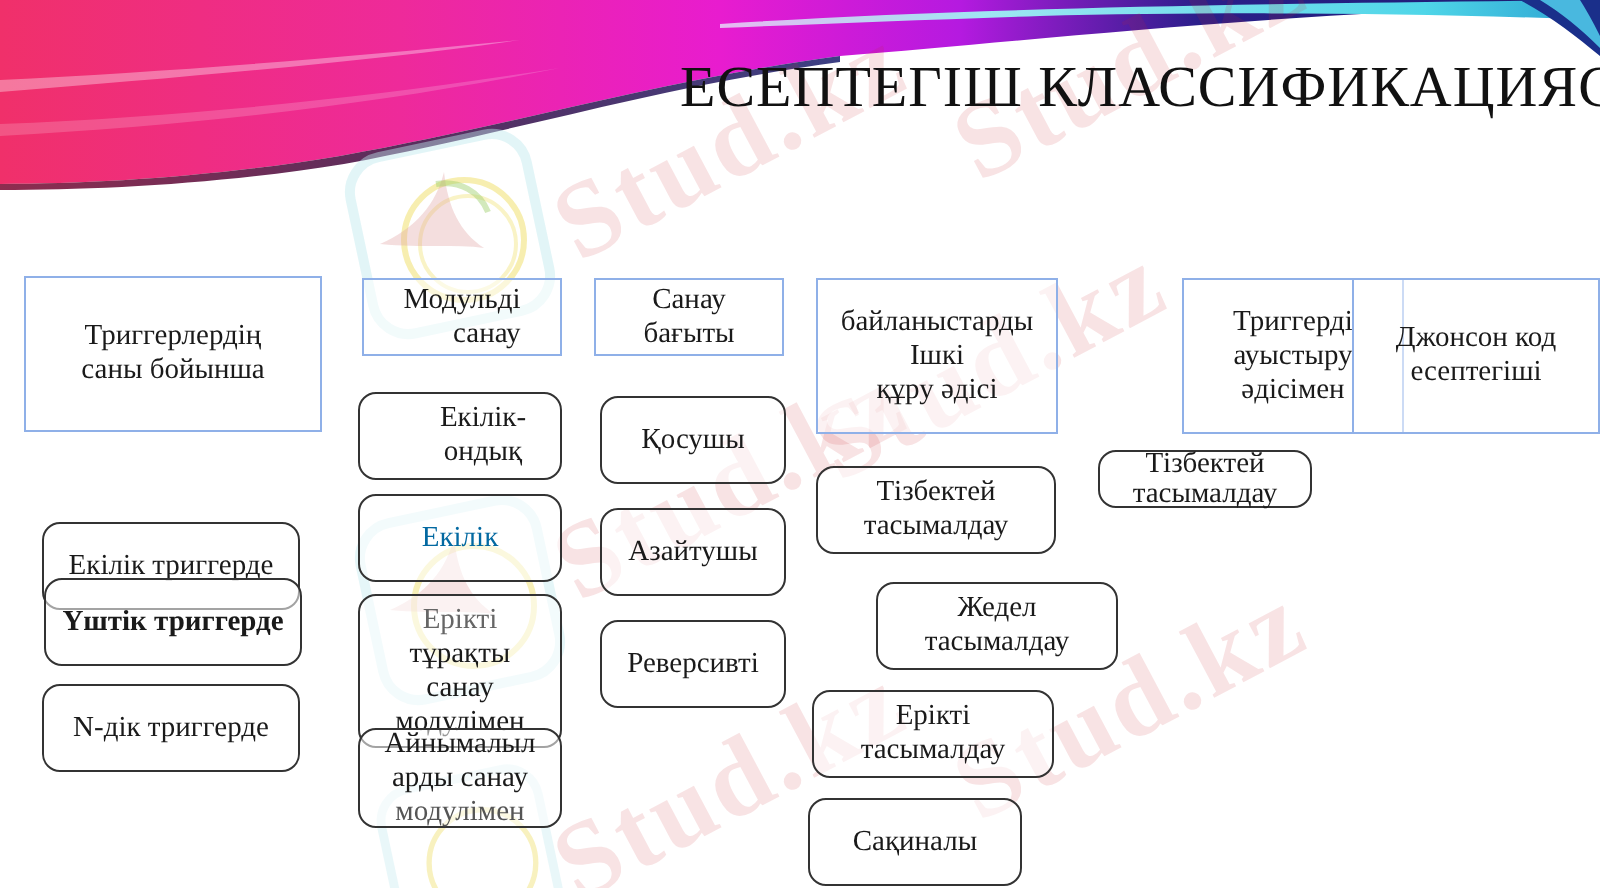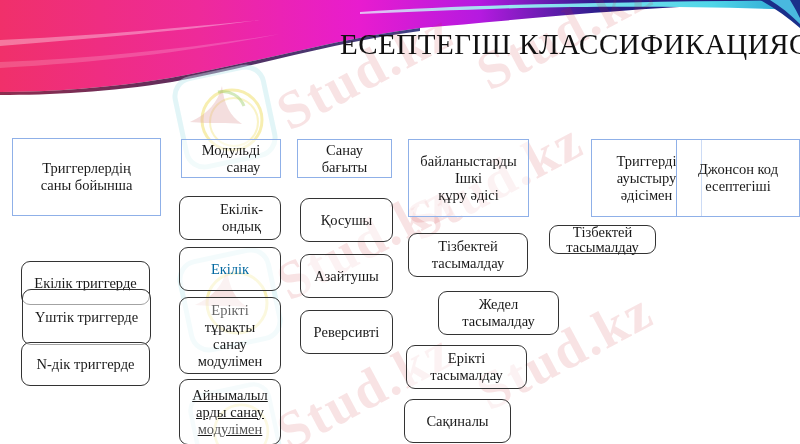--- a/index.html
+++ b/index.html
@@ -150,21 +150,21 @@
 
   <div class="box cat" style="left:12px; top:138px; width:149px; height:78px;">
     <div>
       <span>Триггерлердің</span>
       <span>саны бойынша</span>
     </div>
   </div>
   <div class="box leaf" style="left:21px; top:235px; width:129px; height:44px;margin-top:26px;">
     <span>Екілік триггерде</span>
   </div>
-  <div class="box leaf" style="left:22px; top:289px; width:129px; height:56px;">
+  <div class="box leaf" style="left:22px; top:289px; width:129px; height:44px;font-weight:bold;">
     <span>Үштік триггерде</span>
   </div>
   <div class="box leaf" style="left:21px; top:342px; width:129px; height:44px;">
     <span>N-дік триггерде</span>
   </div>
 
   <div class="box cat" style="left:181px; top:139px; width:100px; height:39px;text-align:right;">
     <div>
       <span>Модульді</span>
       <span>санау</span>
@@ -180,21 +180,21 @@
     <span>Екілік</span>
   </div>
   <div class="box leaf" style="left:179px; top:297px; width:102px; height:77px;">
     <div>
       <span style="color:#666;">Ерікті</span>
       <span>тұрақты</span>
       <span>санау</span>
       <span>модулімен</span>
     </div>
   </div>
-  <div class="box leaf" style="left:179px; top:379px; width:102px; height:66px;text-decoration:underline;">
+  <div class="box leaf" style="left:179px; top:364px; width:102px; height:50px;">
     <div>
       <span>Айнымалыл</span>
       <span>арды санау</span>
       <span style="color:#555;">модулімен</span>
     </div>
   </div>
 
   <div class="box cat" style="left:297px; top:139px; width:95px; height:39px;">
     <div>
       <span>Санау</span>

